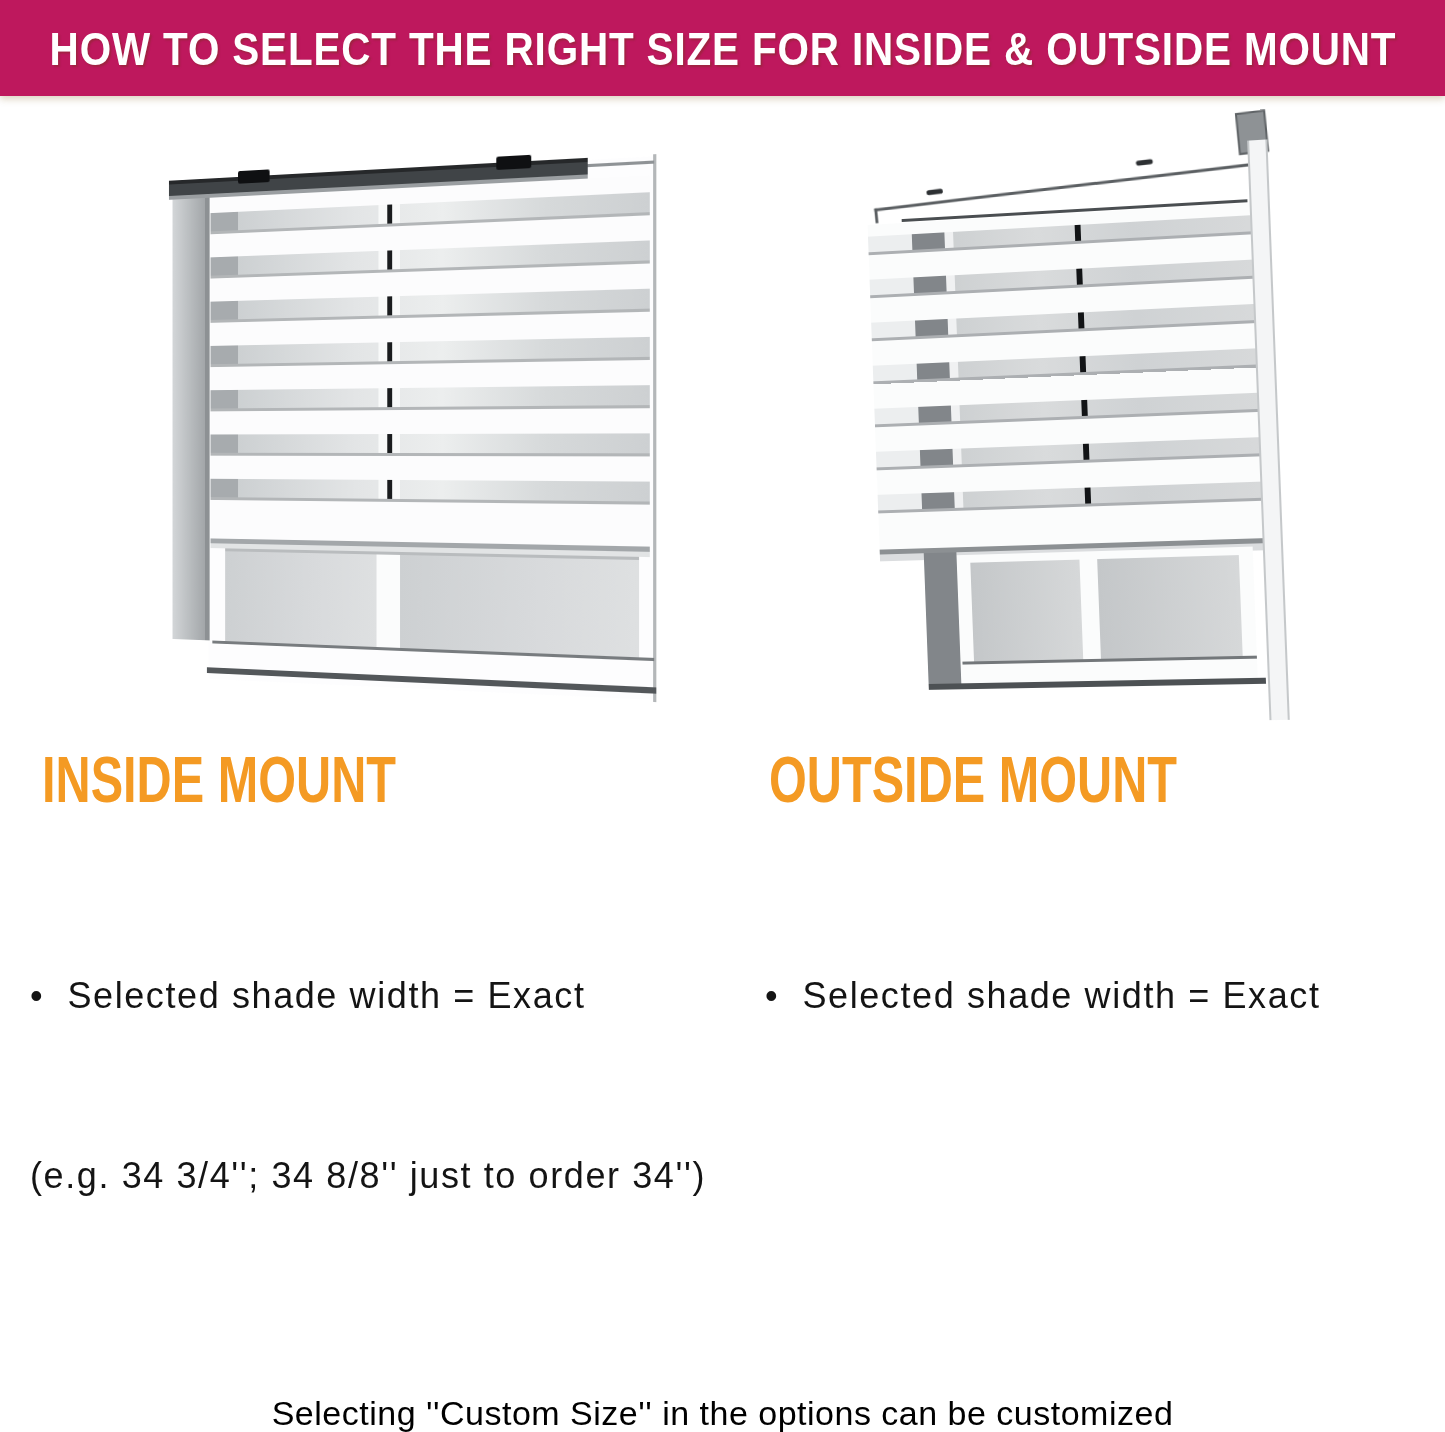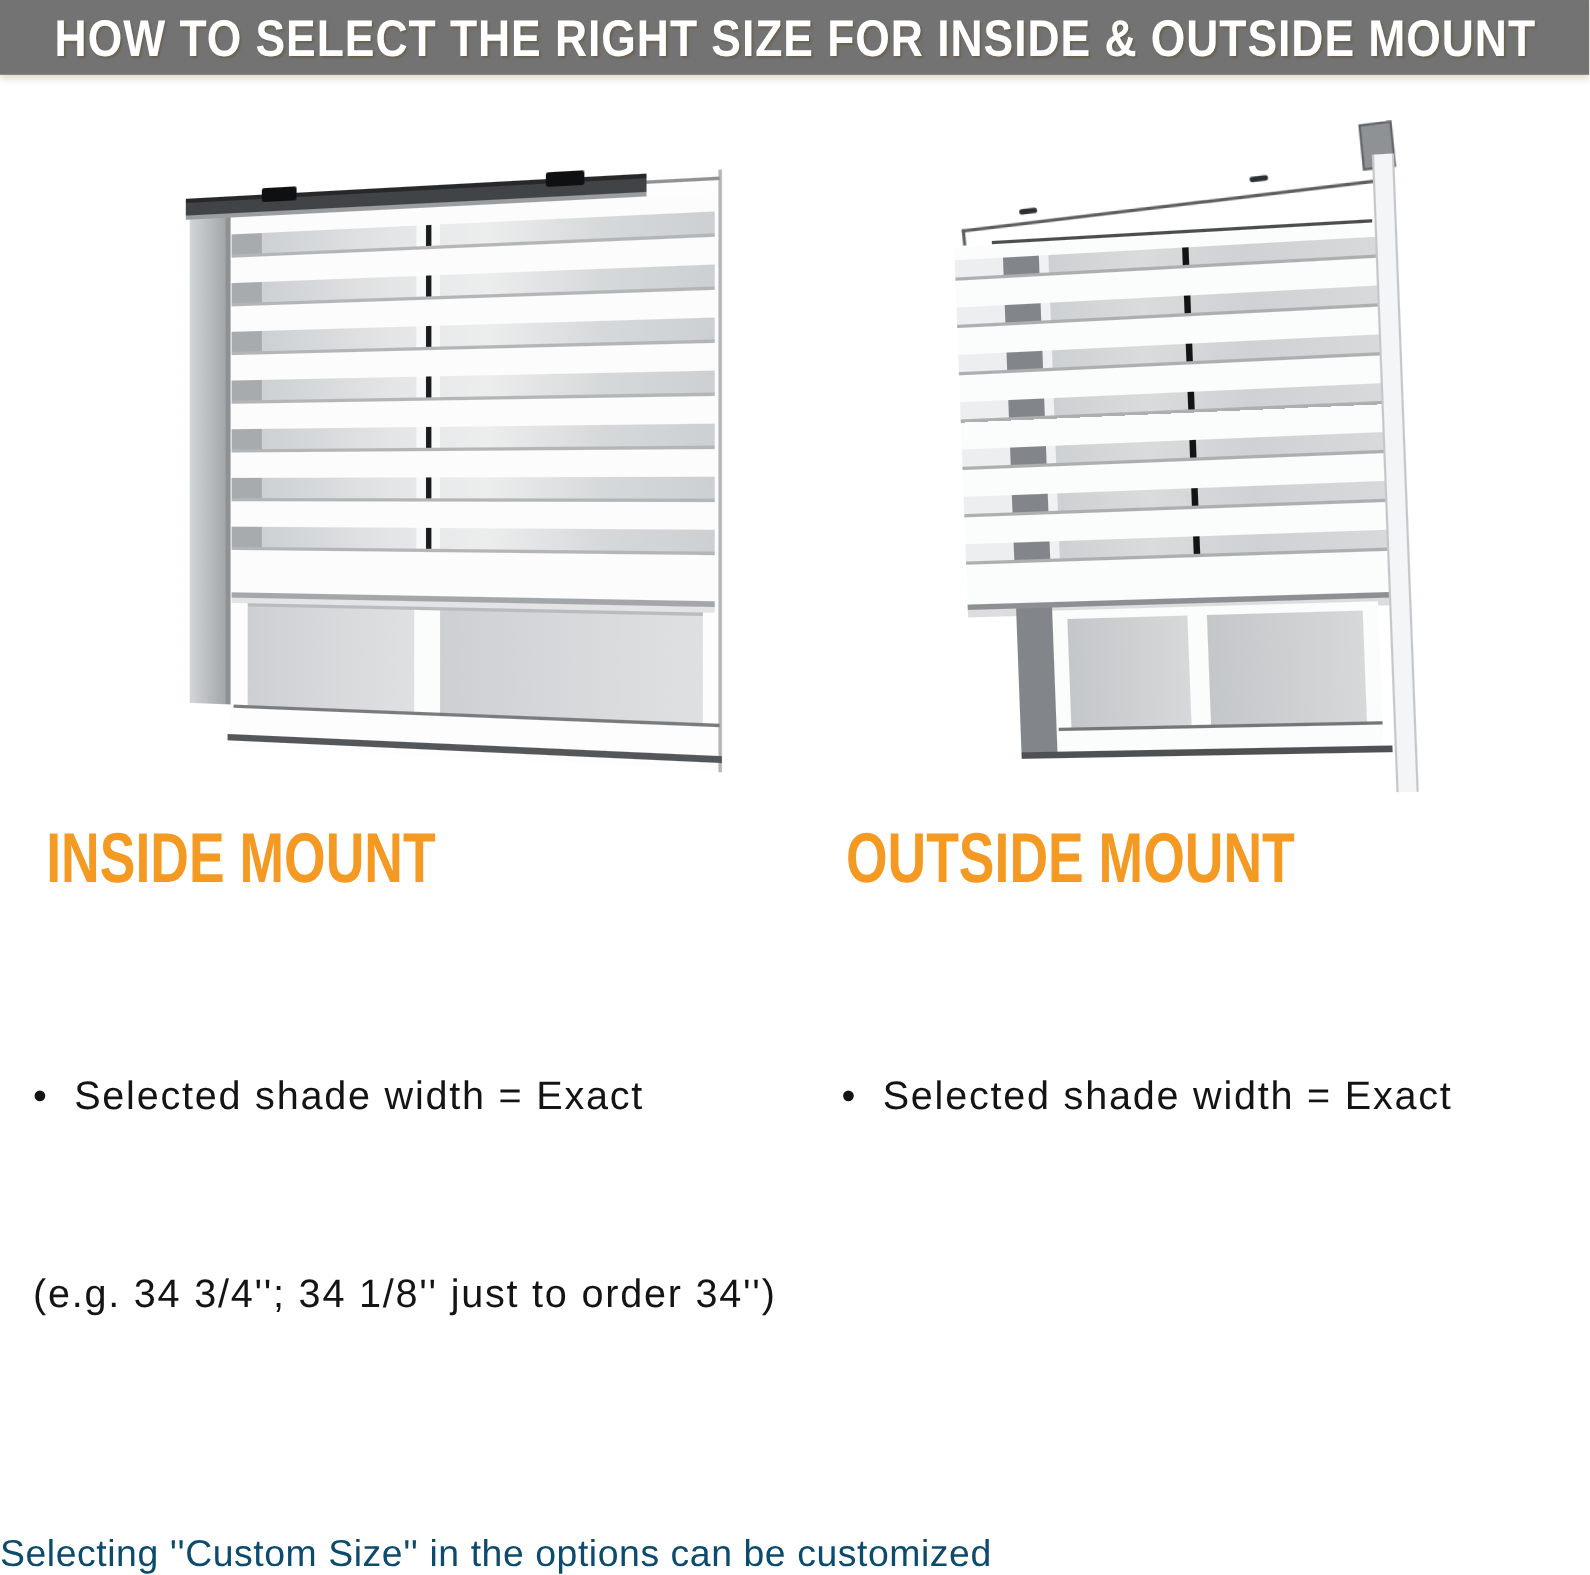--- a/index.html
+++ b/index.html
@@ -6,22 +6,22 @@
   .page{
     position:relative;
     width:1445px;height:1432px;
     background:#ffffff;
     overflow:hidden;
     font-family:"Liberation Sans", sans-serif;
     color:#141414;
   }
   
   .banner{
-    position:absolute;left:0;top:0;width:1445px;height:68px;
-    background:#737373;
+    position:absolute;left:0;top:0;width:1445px;height:96px;
+    background:#be185d;
     box-shadow:0 3px 7px rgba(120,80,0,0.25);
     display:flex;align-items:center;justify-content:center;
   }
   .banner-title{
     font-size:47px;font-weight:bold;color:#ffffff;
     letter-spacing:1px;white-space:nowrap;
     transform:scaleX(0.86);transform-origin:center;
     text-shadow:2px 2px 2px rgba(90,60,0,0.3);
   }
   
@@ -48,21 +48,21 @@
     position:absolute;top:846px;
     font-size:36px;line-height:60px;letter-spacing:1.6px;
     color:#141414;white-space:pre-wrap;
   }
   .col-inside{left:30px;width:705px;}
   .col-outside{left:765px;width:680px;}
   .body-col .line{height:60px;}
   
   .footer-note{
     position:absolute;left:0;top:1394px;width:1445px;
-    font-size:34px;letter-spacing:0.5px;color:#0c4a6e;
+    text-align:center;font-size:34px;letter-spacing:0.5px;color:#000000;
   }
 </style>
 </head>
 <body>
 
 <div class="page">
 
   <div class="banner">
     <div class="banner-title">HOW TO SELECT THE RIGHT SIZE FOR INSIDE &amp; OUTSIDE MOUNT</div>
   </div>
@@ -242,21 +242,21 @@
       <rect x="100" y="540" width="298" height="3" fill="#73777a"></rect>
       <rect x="64" y="562" width="342" height="6" fill="#4d5154"></rect>
     </svg>
   </div>
 
   <div class="mount-heading heading-inside">INSIDE MOUNT</div>
   <div class="mount-heading heading-outside">OUTSIDE MOUNT</div>
 
   <div class="body-col col-inside">
     <div class="line">•  Selected shade width = Exact</div>
-    <div class="line">(e.g. 34 3/4''; 34 1/8'' just to order 34'')</div>
+    <div class="line">(e.g. 34 3/4''; 34 8/8'' just to order 34'')</div>
     
     
     
     
     
   </div>
 
   <div class="body-col col-outside">
     <div class="line">•  Selected shade width = Exact</div>
     

